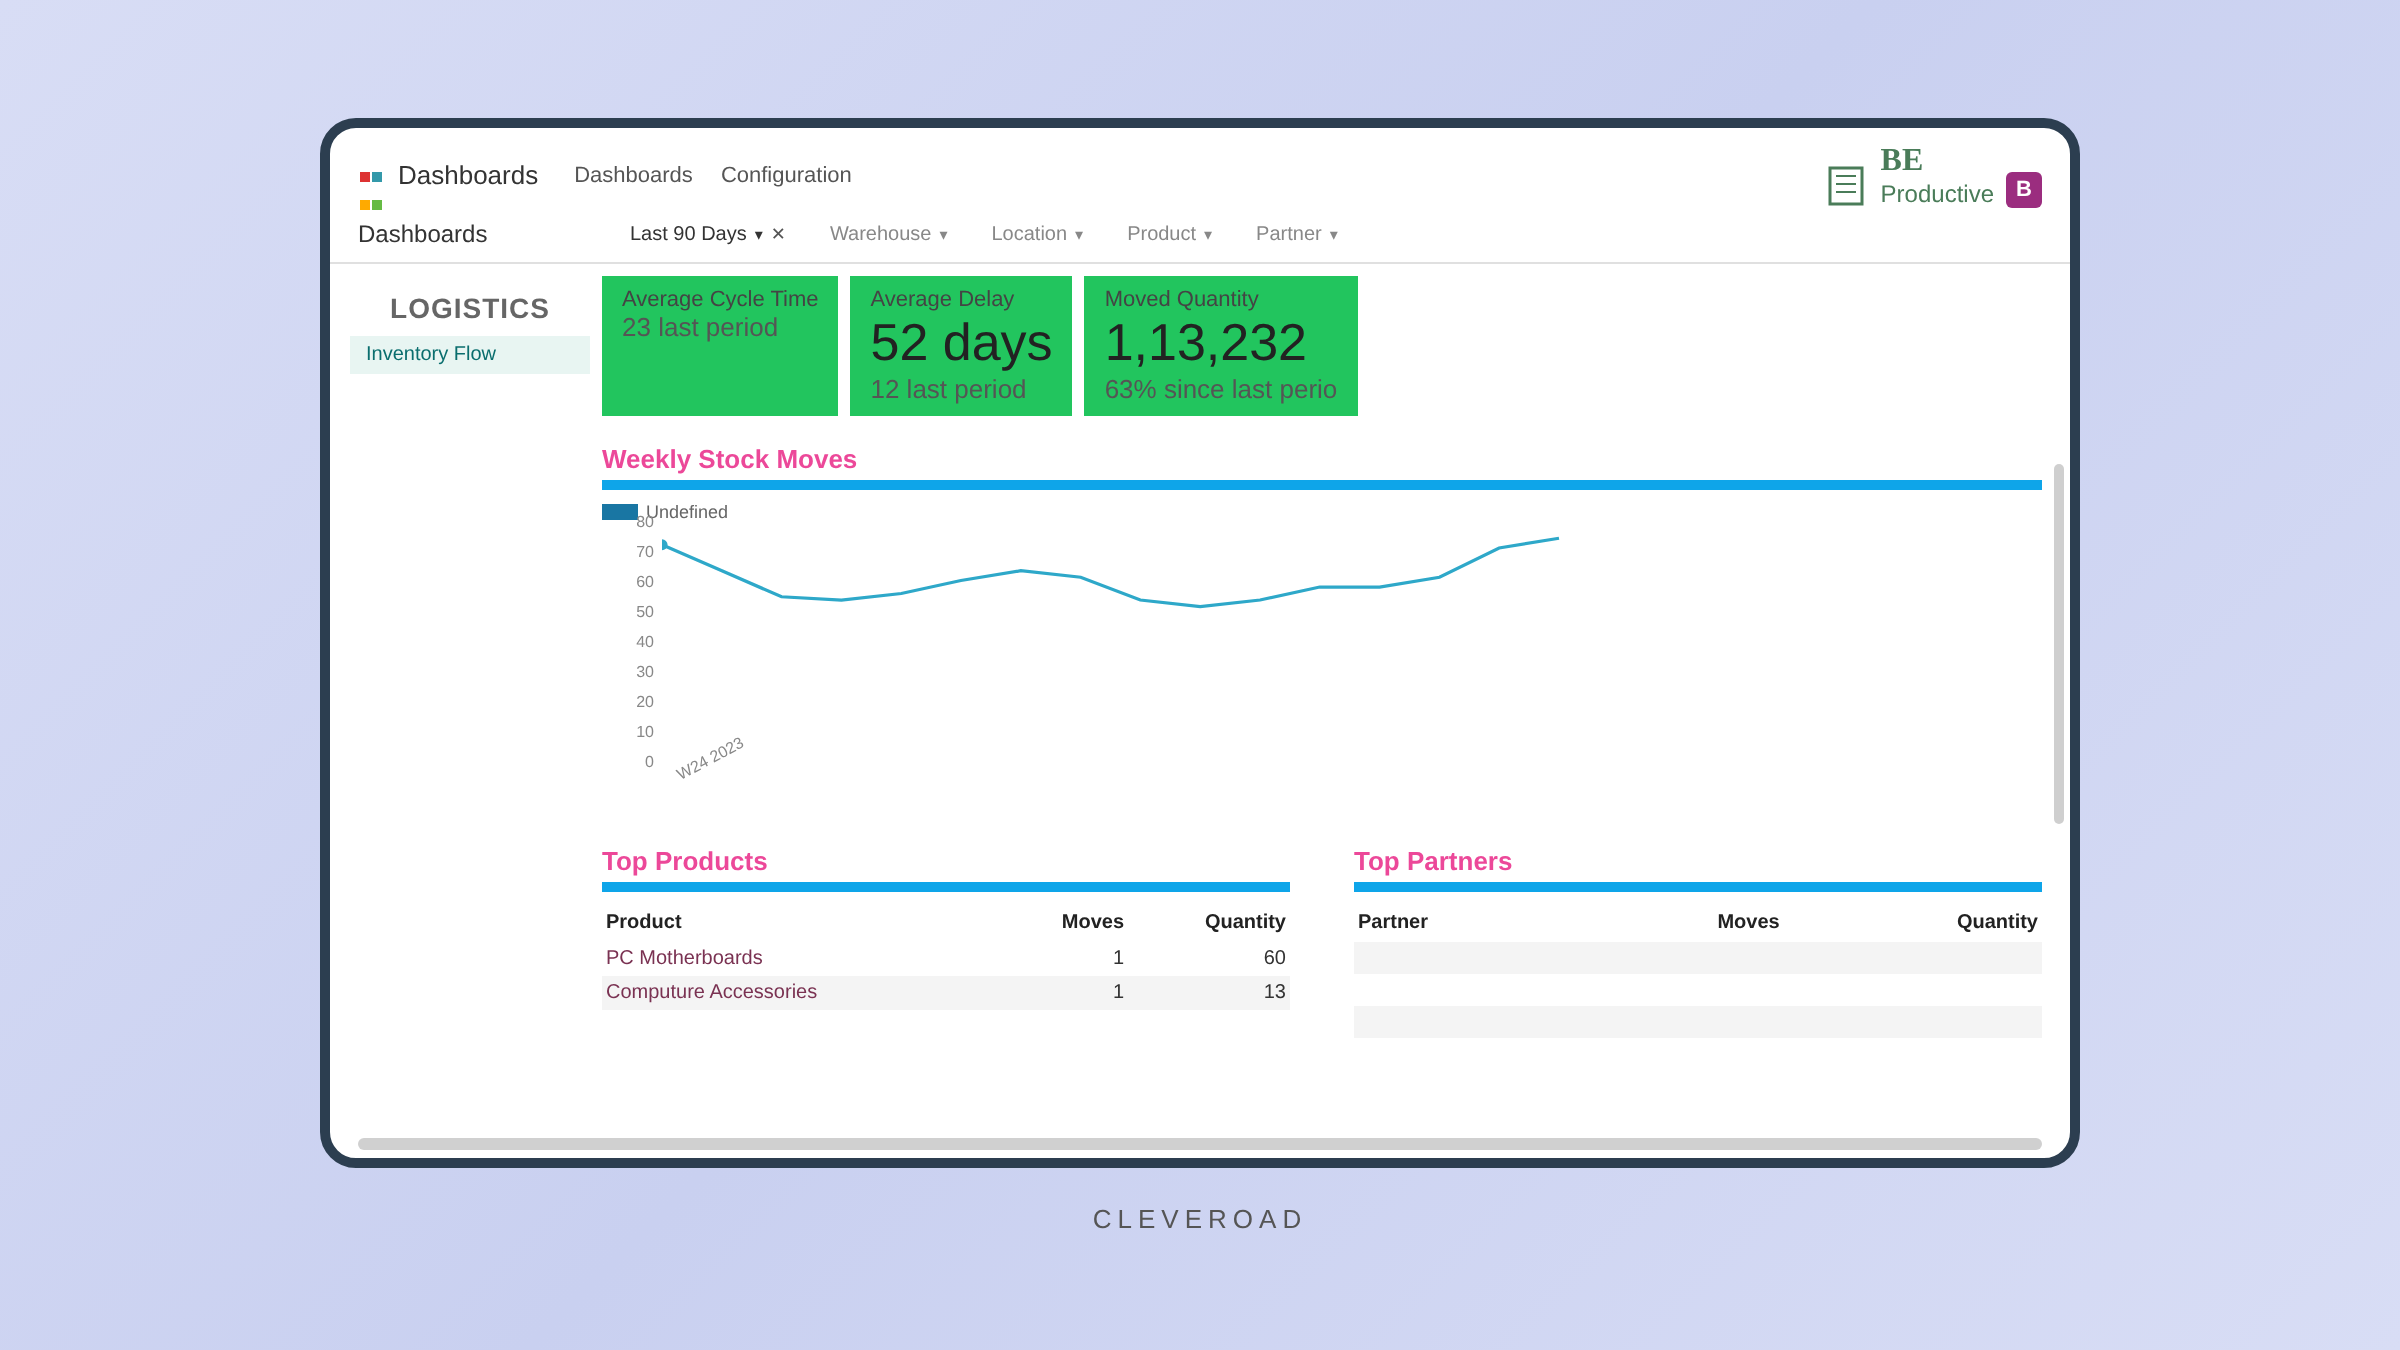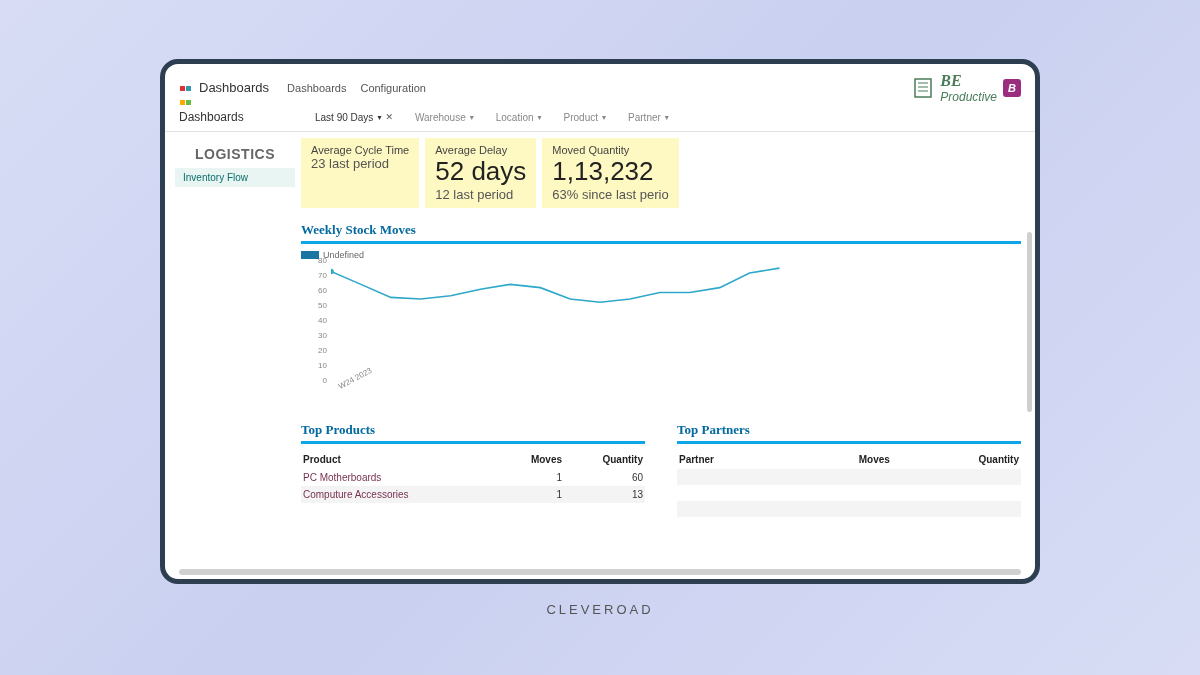--- a/index.html
+++ b/index.html
@@ -49,23 +49,22 @@
 .app-icon span {
   display: inline-block;
   width: 5px; height: 5px;
   margin: 0.5px;
 }
 .app-title { font-weight: 500; margin-right: 18px; font-size: 13px; color: #333; }
 .topnav-link { margin-right: 14px; color: #555; cursor: pointer; font-size: 11px; }
 .logo-right {
   margin-left: auto;
   display: flex;
-  align-items: center;
+  align-items: flex-end;
   gap: 6px;
-  font-style: italic;
 }
 .logo-text { font-family: Georgia, serif; font-weight: 700; font-size: 16px; }
 .logo-be { color: #4a7c59; }
 .logo-prod { color: #4a7c59; font-size: 12px; font-weight: 400; }
 .logo-badge {
   background: #9b2d7f;
   color: #fff;
   width: 18px;
   height: 18px;
   border-radius: 3px;
@@ -125,34 +124,33 @@
   cursor: pointer;
 }
 .main {
   flex: 1;
   padding: 6px 14px 6px 6px;
   overflow-y: auto;
   position: relative;
 }
 .kpi-row { display: flex; gap: 6px; }
 .kpi {
-  background: #fef9c3;
+  background: #22c55e;
   padding: 6px 10px;
 }
 .kpi-label { font-size: 11px; color: #444; }
 .kpi-value { font-size: 26px; color: #222; font-weight: 400; }
 .kpi-sub { font-size: 13px; color: #555; }
 .section-title {
-  color: #0369a1;
+  color: #ec4899;
   font-weight: 700;
   font-size: 13px;
   margin-top: 14px;
-  border-bottom: 3px solid #0ea5e9;
+  border-bottom: 5px solid #0ea5e9;
   padding-bottom: 3px;
-  font-family: Liberation Serif, serif;
 }
 
 .chart-wrap { margin-top: 6px; position: relative; height: 160px; }
 .legend {
   display: flex;
   align-items: center;
   font-size: 9px;
   color: #666;
   gap: 4px;
 }

